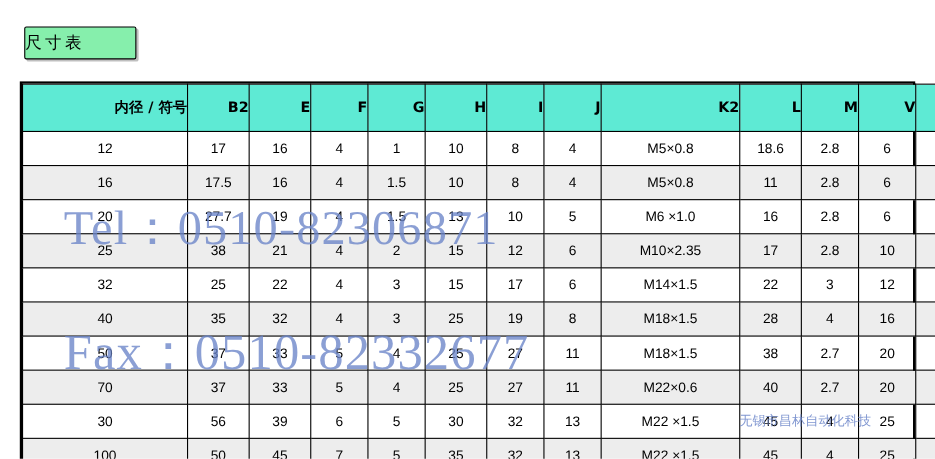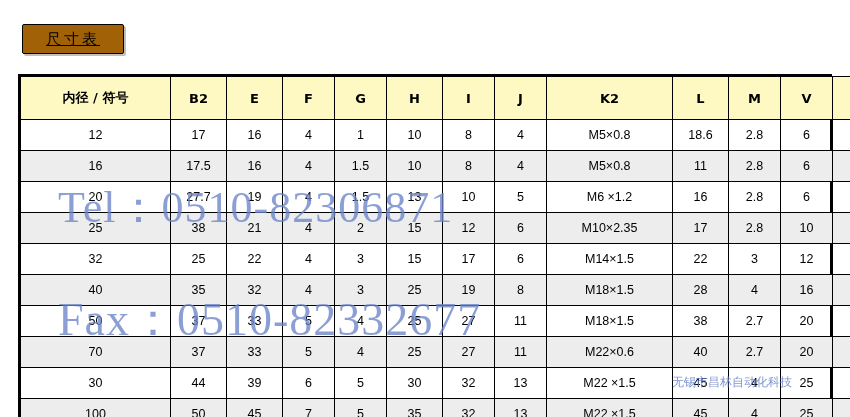--- a/index.html
+++ b/index.html
@@ -22,28 +22,26 @@
     height: 417px;
   }
 
   
   .title-tag {
     position: absolute;
     left: 22px;
     top: 24px;
     width: 100px;
     height: 28px;
-    background: #a16207;
+    background: #86efac;
     border: 1px solid #000000;
     border-radius: 2px;
     display: flex;
     align-items: center;
-    justify-content: center;
     box-shadow: 2px 2px 0 rgba(0,0,0,0.25);
-    text-decoration: underline;
   }
   .title-tag span {
     font-size: 15px;
     color: #000;
     letter-spacing: 3px;
     font-family: "DejaVu Sans", "Liberation Sans", sans-serif;
   }
 
   
   .table-wrap {
@@ -67,22 +65,23 @@
     color: #000;
     height: 30px;
     padding: 0;
     font-family: "Liberation Sans", sans-serif;
     font-weight: normal;
   }
   table.dim thead th {
     height: 42px;
     font-size: 13px;
     font-weight: bold;
-    background: #fef9c3;
+    background: #5eead4;
     font-family: "DejaVu Sans", "Liberation Sans", sans-serif;
+    text-align: right;
   }
   table.dim tbody tr.alt td {
     background: #ededed;
   }
   table.dim tbody tr td:first-child {
     font-size: 12.5px;
   }
 
   
   col.c0 { width: 150px; }
@@ -205,21 +204,21 @@
         </tr>
         <tr>
           <td>20</td>
           <td>27.7</td>
           <td>19</td>
           <td>4</td>
           <td>1.5</td>
           <td>13</td>
           <td>10</td>
           <td>5</td>
-          <td>M6 ×1.2</td>
+          <td>M6 ×1.0</td>
           <td>16</td>
           <td>2.8</td>
           <td>6</td>
           <td>6</td>
         </tr>
         <tr class="alt">
           <td>25</td>
           <td>38</td>
           <td>21</td>
           <td>4</td>
@@ -288,21 +287,21 @@
           <td>27</td>
           <td>11</td>
           <td>M22×0.6</td>
           <td>40</td>
           <td>2.7</td>
           <td>20</td>
           <td>17</td>
         </tr>
         <tr>
           <td>30</td>
-          <td>44</td>
+          <td>56</td>
           <td>39</td>
           <td>6</td>
           <td>5</td>
           <td>30</td>
           <td>32</td>
           <td>13</td>
           <td>M22 ×1.5</td>
           <td>45</td>
           <td>4</td>
           <td>25</td>

